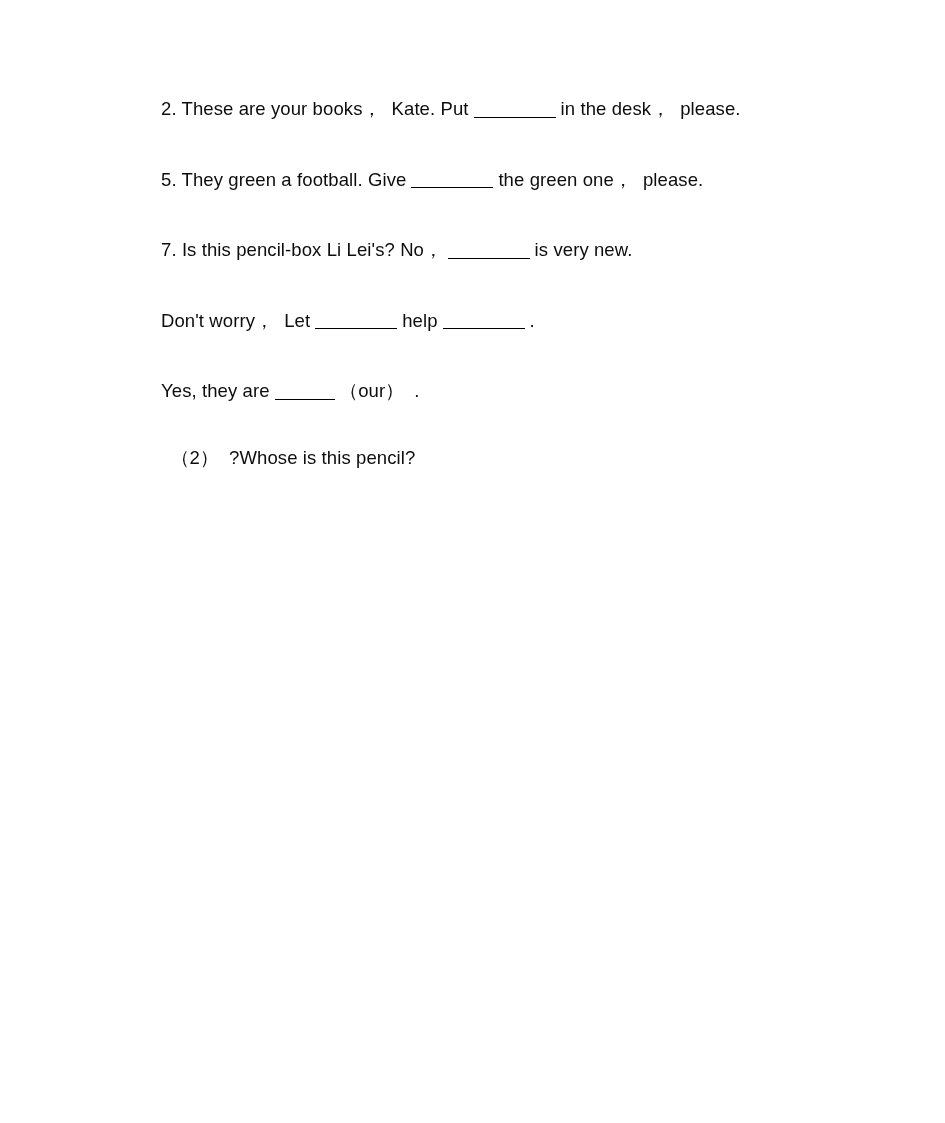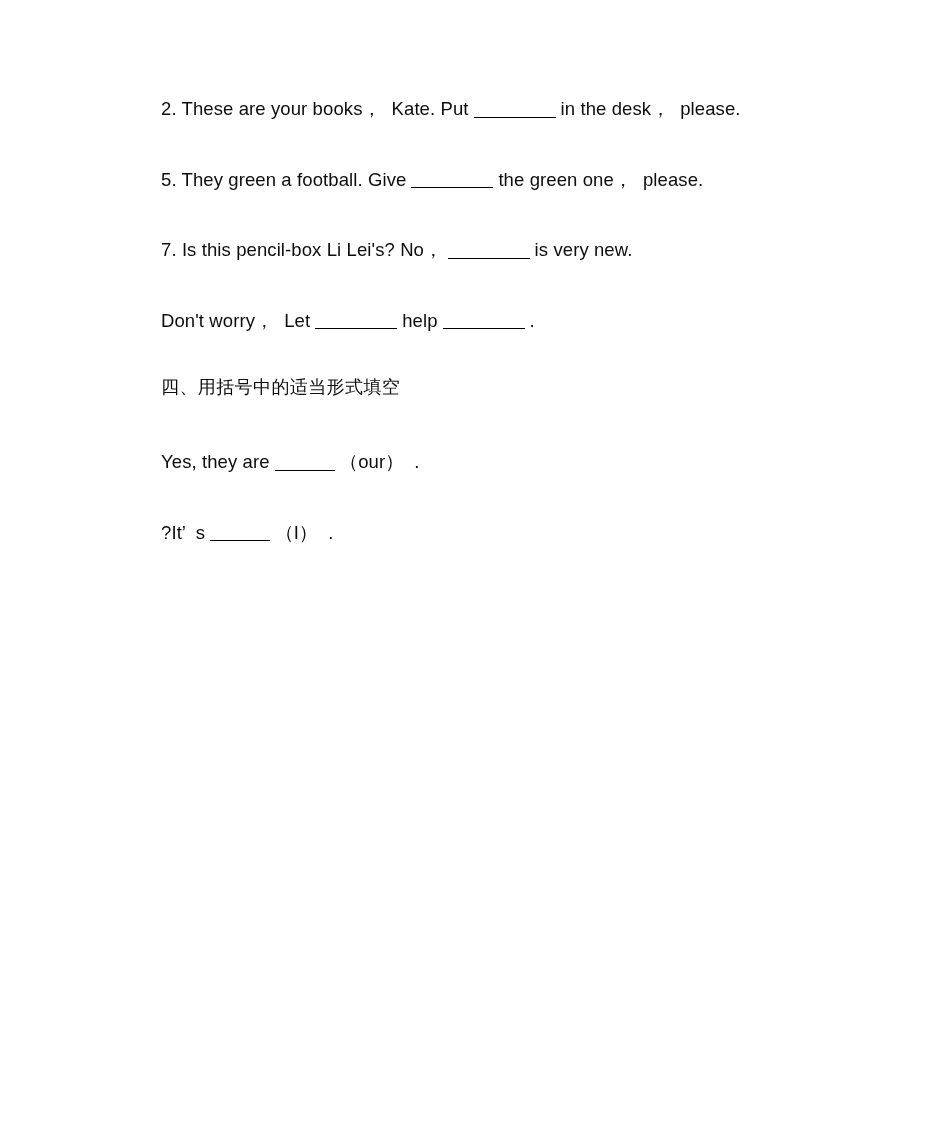--- a/index.html
+++ b/index.html
@@ -85,26 +85,25 @@
 
     <div class="line">
       <span class="seg">7.</span><span class="seg"> Is this pencil-box Li Lei's? No，</span><span class="blank w-l"></span><span class="seg">is very new.</span>
     </div>
 
 
     <div class="line">
       <span class="seg">Don't worry，  Let</span><span class="blank w-l"></span><span class="seg">help</span><span class="blank w-l"></span><span class="seg">.</span>
     </div>
 
-    <div class="line heading-cn">四、用括号中的适当形式填空</div>
 
 
     <div class="line">
       <span class="seg">Yes, they are</span><span class="blank w-s"></span><span class="seg">（our）  .</span>
     </div>
 
+    <div class="line indent-1">
+      <span class="seg">（2）</span><span class="seg">  ?Whose is this pencil?</span>
+    </div>
 
-    <div class="line">
-      <span class="seg">?It’  s</span><span class="blank w-s"></span><span class="seg">（I）  .</span>
-    </div>
 
   </div>
 </div>
 
 </body></html>

